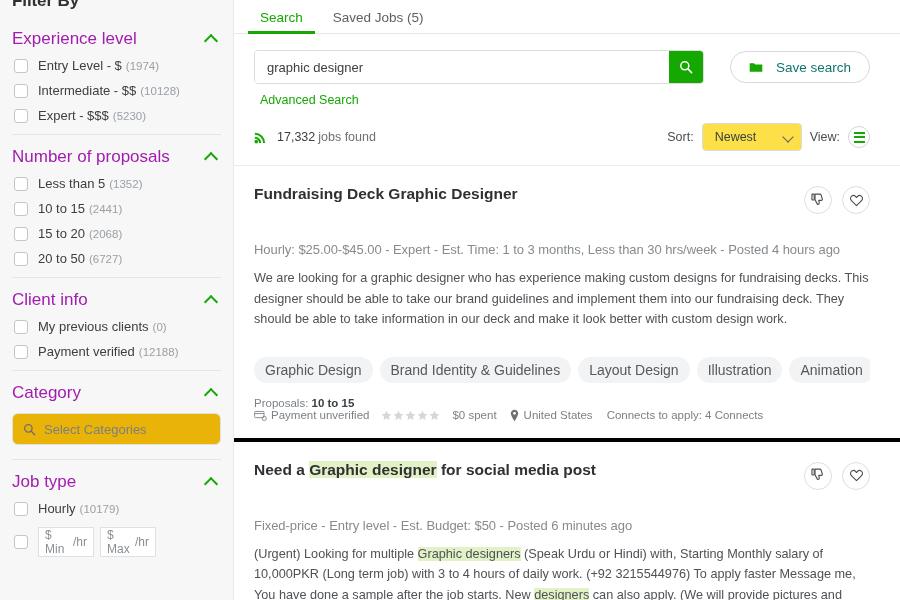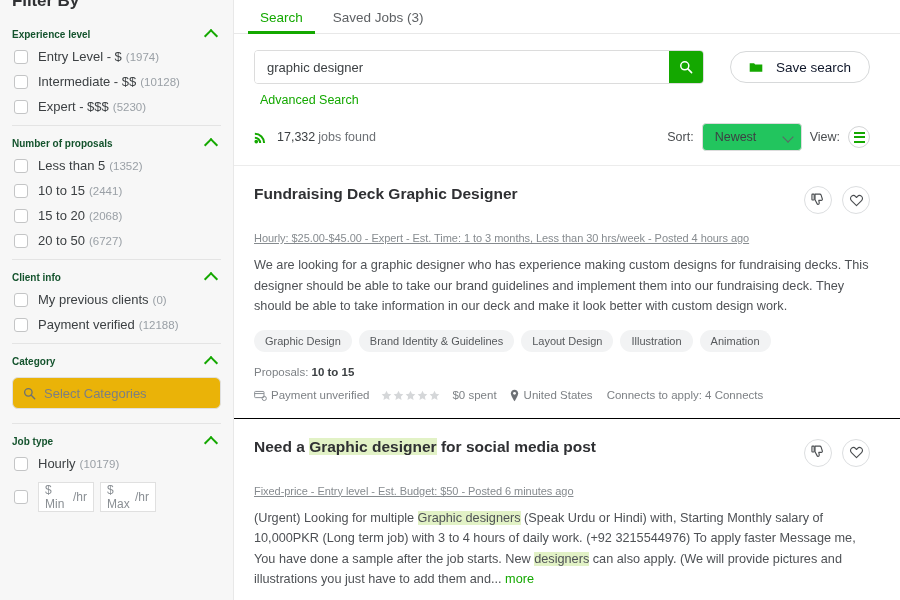--- a/index.html
+++ b/index.html
@@ -31,21 +31,21 @@
     padding-bottom: 6px;
     letter-spacing: -0.1px;
   }
   .fgroup { border-top: 1px solid #e4e4e4; padding: 10px 0 6px 0; }
   .fgroup:first-of-type { border-top: none; }
   .fgroup-head {
     display: flex; align-items: center; justify-content: space-between;
     padding: 2px 2px 4px 0px;
     cursor: pointer;
   }
-  .fgroup-title { font-size: 10px; color: #14532d; font-weight: 700; }
+  .fgroup-title { font-size: 17px; color: #a21caf; font-weight: 400; }
   .chev { width: 14px; height: 9px; position: relative; }
   .chev:before {
     content: ""; position: absolute; left: 1px; top: 1px;
     width: 8px; height: 8px;
     border-left: 2px solid #14a800; border-top: 2px solid #14a800;
     transform: rotate(45deg);
   }
   .fitem {
     display: flex; align-items: center;
     padding: 5px 0 5px 2px;
@@ -112,21 +112,21 @@
   }
   .search-btn {
     width: 34px; background: #14a800; border: none;
     display: flex; align-items: center; justify-content: center;
     cursor: pointer;
   }
   .save-search {
     display: flex; align-items: center; gap: 13px;
     height: 32px; margin-left: 26px; padding: 0 18px;
     border: 1px solid #d7d9da; border-radius: 18px;
-    background: #fff; color: #0f172a; font-size: 13.5px;
+    background: #fff; color: #0f766e; font-size: 13.5px;
     cursor: pointer; white-space: nowrap;
   }
   .adv-search {
     display: inline-block; margin: 9px 0 0 6px;
     color: #14a800; font-size: 12.5px; cursor: pointer;
   }
 
   .results-row {
     display: flex; align-items: center;
     padding: 16px 30px 14px 20px;
@@ -134,72 +134,72 @@
   }
   .jobs-found { display: flex; align-items: center; font-size: 12.5px; color: #6d7175; }
   .jobs-found b { color: #3c4043; font-weight: 400; margin-right: 3px; }
   .rss { margin-right: 9px; }
   .results-right { margin-left: auto; display: flex; align-items: center; gap: 8px; }
   .sort-label, .view-label { font-size: 12.5px; color: #4a4d50; }
   .select-box {
     display: flex; align-items: center; justify-content: space-between;
     width: 100px; height: 28px; padding: 0 8px 0 12px;
     border: 1px solid #dcdcdc; border-radius: 4px;
-    font-size: 12.5px; color: #3c4043; cursor: pointer; background:#22c55e;
+    font-size: 12.5px; color: #3c4043; cursor: pointer; background:#fde047;
   }
   .chev-sm { width: 9px; height: 9px; position: relative; }
   .chev-sm:before {
     content: ""; position: absolute; left: 0; top: 0;
     width: 7px; height: 7px;
     border-right: 1.6px solid #5f6368; border-bottom: 1.6px solid #5f6368;
     transform: rotate(45deg);
   }
   .view-toggle {
     width: 22px; height: 22px; border-radius: 50%;
     border: 1px solid #d3d5d6; display: flex; flex-direction: column;
     align-items: center; justify-content: center; gap: 2.5px; cursor: pointer;
     background:#fff;
   }
   .view-toggle i { display: block; width: 11px; height: 2px; background: #14a800; }
 
   
-  .job-card { padding: 18px 30px 16px 20px; border-bottom: 1px solid #000000; }
+  .job-card { padding: 18px 30px 16px 20px; border-bottom: 4px solid #000000; }
   .job-top { display: flex; align-items: flex-start; }
   .job-title {
     font-size: 15.5px; color: #2f3033; line-height: 1.25;
     cursor: pointer; padding-right: 16px; flex: 1;
   }
   .job-actions { display: flex; gap: 10px; margin-top: 2px; }
   .circle-btn {
     width: 28px; height: 28px; min-width:28px; border-radius: 50%;
     border: 1px solid #dcdee0; background: #fff;
     display: flex; align-items: center; justify-content: center;
     cursor: pointer;
   }
   .job-meta {
-    font-size: 11px; color: #868b8f; margin-top: 18px; letter-spacing: -0.05px; text-decoration: underline;
+    font-size: 13px; color: #868b8f; margin-top: 28px; letter-spacing: -0.05px;
   }
   .job-desc {
     font-size: 12.7px; color: #4e5155; line-height: 1.62; margin-top: 11px;
   }
   .more-link { color: #14a800; cursor: pointer; }
   .tag-row {
     display: flex; align-items: center; gap: 7px;
     margin-top: 13px; overflow: hidden; position: relative;
   }
   .tag {
     background: #f2f3f4; border-radius: 13px;
-    padding: 5px 11px; font-size: 11px; color: #56595c;
-    white-space: nowrap; cursor: pointer;
+    padding: 5px 11px; font-size: 14px; color: #56595c;
+    white-space: nowrap; cursor: pointer; margin-top: 14px;
   }
   .proposals { font-size: 11.5px; color: #7d8185; margin-top: 14px; }
   .proposals b { color: #3c4043; }
   .job-footer {
     display: flex; align-items: center; gap: 6px;
-    margin-top: 11px; font-size: 11.5px; color: #7d8185;
+    font-size: 11.5px; color: #7d8185;
     flex-wrap: nowrap;
   }
   .job-footer .seg { display: flex; align-items: center; gap: 4px; white-space: nowrap; }
   .stars { display: flex; gap: 1px; margin: 0 6px; }
   .hl { background: #e2f2c6; }
   svg { display: block; }
 </style>
 </head>
 <body>
 
@@ -305,21 +305,21 @@
       </div>
   </aside>
 
   <section class="main">
 
     <div class="tabs">
       <div class="tab active">
         <span>Search</span>
       </div>
       <div class="tab">
-        <span>Saved Jobs (3)</span>
+        <span>Saved Jobs (5)</span>
       </div>
     </div>
 
     <div class="search-zone">
       <div class="search-row">
         <div class="search-wrap">
           <input type="text" value="graphic designer" style="">
           <button class="search-btn">
             <span>
               <svg width="14" height="14" viewBox="0 0 16 16">

